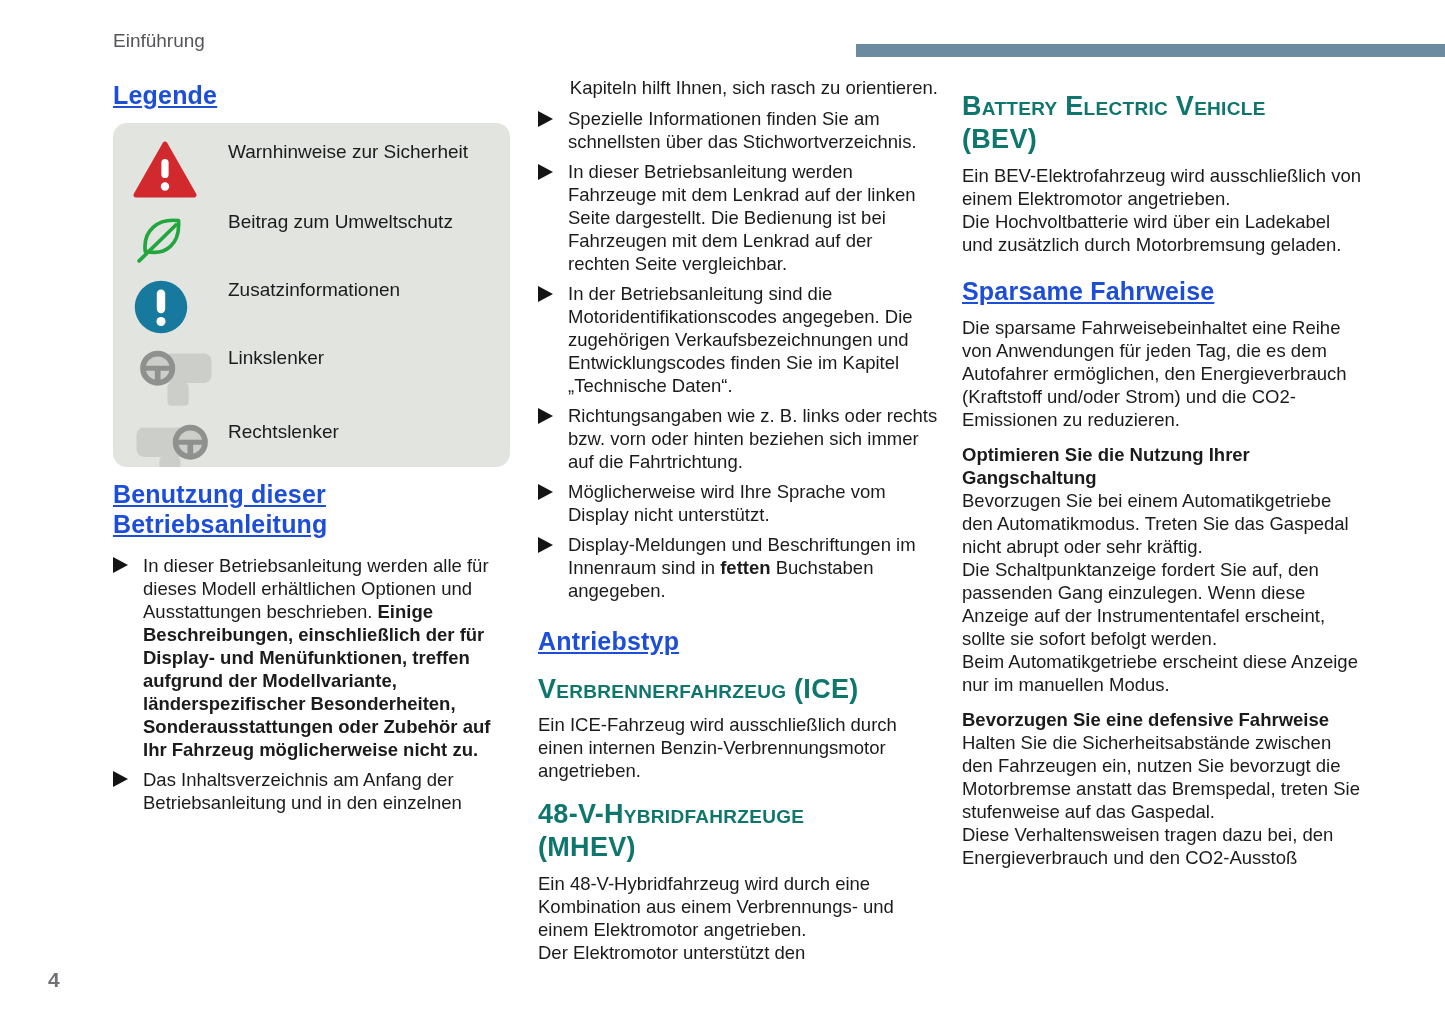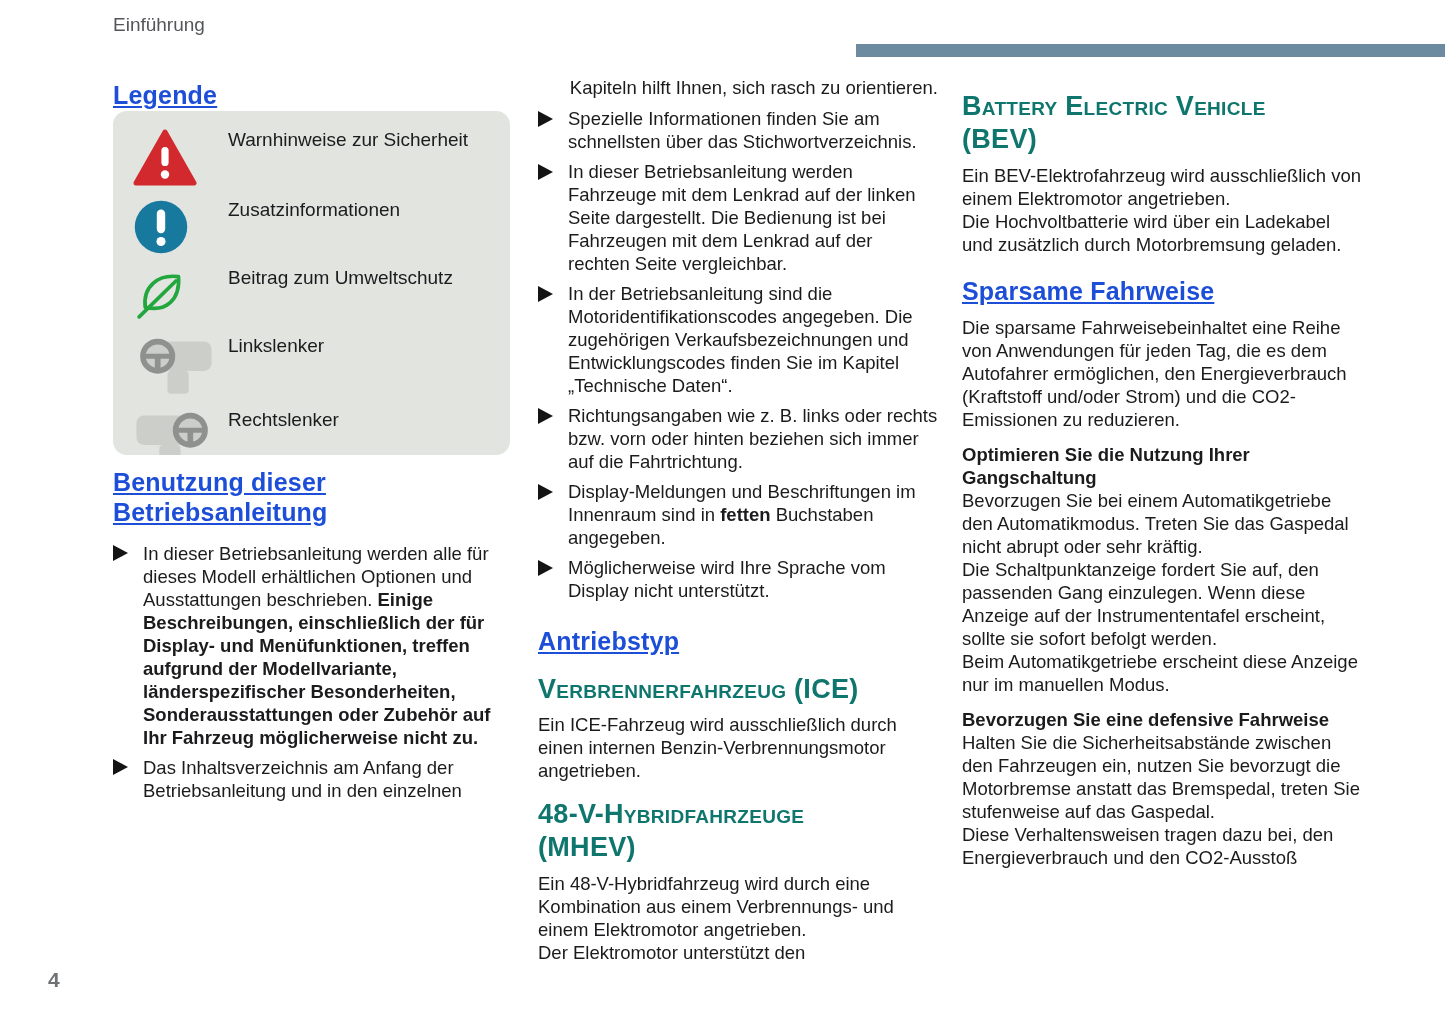--- a/index.html
+++ b/index.html
@@ -1,37 +1,37 @@
 <!DOCTYPE html>
 <html lang="de"><head>
 <meta charset="utf-8">
 <style>
   html,body{margin:0;padding:0;}
   body{
     width:1445px;height:1018px;position:relative;background:#ffffff;
     font-family:"Liberation Sans","DejaVu Sans",sans-serif;
     color:#1b1b1d;overflow:hidden;
   }
-  .page-header{position:absolute;left:113px;top:14px;font-size:19px;color:#55565a;}
+  .page-header{position:absolute;left:113px;top:30px;font-size:19px;color:#55565a;}
   .accent-bar{position:absolute;left:856px;top:44px;width:589px;height:13px;}
   .page-number{position:absolute;left:48px;top:968px;font-size:21px;font-weight:700;color:#6f7174;}
 
   .col{position:absolute;top:76px;}
   #col1{left:113px;width:397px;top:80px;}
   #col2{left:538px;width:400px;}
   #col3{left:962px;width:400px;}
 
   .gray-h1{margin:0;font-size:25px;line-height:1.22;font-weight:600;color:#1d4ed8;letter-spacing:.2px;text-decoration:underline;}
   .usage-title{margin-top:12px;margin-bottom:14px;}
   .drivetrain-title{margin-top:24px;margin-bottom:10px;}
   .eco-title{margin-top:20px;margin-bottom:10px;}
 
   
   .legend-panel{
-    box-sizing:border-box;margin-top:0;width:397px;height:344px;
+    box-sizing:border-box;margin-top:12px;width:397px;height:344px;
     background:#e2e4e0;border-radius:14px;padding:18px 16px 12px 20px;overflow:hidden;
   }
   .legend-row{display:flex;align-items:flex-start;margin-bottom:12px;}
   .legend-row:last-child{margin-bottom:0;text-align:center;}
   .legend-icon{flex:0 0 95px;display:flex;justify-content:flex-start;align-items:flex-start;}
   .legend-label{font-size:19px;line-height:24px;margin-top:-1px;}
 
   
   .para{font-size:18.5px;line-height:23px;}
   .para .line{display:block;}
@@ -69,36 +69,36 @@
             <svg width="64" height="58" viewBox="0 0 64 58">
               <path d="M32 3 L61 54 H3 Z" fill="#d2292e" stroke="#d2292e" stroke-width="5" stroke-linejoin="round"></path>
               <rect x="28.4" y="18" width="7.2" height="19" rx="3.6" fill="#fff"></rect>
               <circle cx="32" cy="45.5" r="4.2" fill="#fff"></circle>
             </svg>
           </span>
           <div class="legend-label">Warnhinweise zur Sicherheit</div>
         </div>
         <div class="legend-row">
           <span class="legend-icon">
+            <svg width="56" height="56" viewBox="0 0 64 64" fill="none">
+              <path d="M52 11 C29 8 11 22 14 46 C38 52 54 37 52 11 Z" stroke="#22a63e" stroke-width="4.2" stroke-linejoin="round"></path>
+              <path d="M7 57 L49 16" stroke="#22a63e" stroke-width="4.2" stroke-linecap="round"></path>
+            </svg>
+          </span>
+          <div class="legend-label">Beitrag zum Umweltschutz</div>
+        </div>
+        <div class="legend-row">
+          <span class="legend-icon">
             <svg width="56" height="56" viewBox="0 0 64 64">
               <circle cx="32" cy="32" r="30" fill="#17799e"></circle>
               <rect x="27.2" y="12" width="9.6" height="27" rx="4.8" fill="#fff"></rect>
               <circle cx="32" cy="48.5" r="5.2" fill="#fff"></circle>
             </svg>
           </span>
           <div class="legend-label">Zusatzinformationen</div>
-        </div>
-        <div class="legend-row">
-          <span class="legend-icon">
-            <svg width="56" height="56" viewBox="0 0 64 64" fill="none">
-              <path d="M52 11 C29 8 11 22 14 46 C38 52 54 37 52 11 Z" stroke="#22a63e" stroke-width="4.2" stroke-linejoin="round"></path>
-              <path d="M7 57 L49 16" stroke="#22a63e" stroke-width="4.2" stroke-linecap="round"></path>
-            </svg>
-          </span>
-          <div class="legend-label">Beitrag zum Umweltschutz</div>
         </div>
         <div class="legend-row">
           <span class="legend-icon">
             <svg width="82" height="62" viewBox="0 0 100 76">
               <rect x="16" y="8" width="80" height="36" rx="9" fill="#cbcec9"></rect>
               <rect x="42" y="44" width="26" height="28" rx="5" fill="#cbcec9"></rect>
               <circle cx="30" cy="26" r="18" fill="none" stroke="#8e918e" stroke-width="7"></circle>
               <path d="M13 26 H47" stroke="#8e918e" stroke-width="6"></path>
               <path d="M30 28 L30 43" stroke="#8e918e" stroke-width="7"></path>
             </svg>
@@ -146,22 +146,22 @@
     </div>
 </div>
 
 <div class="col" id="col2">
   <div class="indent-block">Kapiteln hilft Ihnen, sich rasch zu orientieren.</div>
   <div id="col2-bullets">
       <div class="bullet"><span class="bullet-marker"></span><span><span>Spezielle Informationen finden Sie am schnellsten über das Stichwortverzeichnis.</span></span></div>
       <div class="bullet"><span class="bullet-marker"></span><span><span>In dieser Betriebsanleitung werden Fahrzeuge mit dem Lenkrad auf der linken Seite dargestellt. Die Bedienung ist bei Fahrzeugen mit dem Lenkrad auf der rechten Seite vergleichbar.</span></span></div>
       <div class="bullet"><span class="bullet-marker"></span><span><span>In der Betriebsanleitung sind die Motoridentifikationscodes angegeben. Die zugehörigen Verkaufsbezeichnungen und Entwicklungscodes finden Sie im Kapitel „Technische Daten“.</span></span></div>
       <div class="bullet"><span class="bullet-marker"></span><span><span>Richtungsangaben wie z. B. links oder rechts bzw. vorn oder hinten beziehen sich immer auf die Fahrtrichtung.</span></span></div>
+      <div class="bullet"><span class="bullet-marker"></span><span><span>Möglicherweise wird Ihre Sprache vom Display nicht unterstützt.</span></span></div>
       <div class="bullet"><span class="bullet-marker"></span><span><span>Display-Meldungen und Beschriftungen im Innenraum sind in </span><b>fetten</b><span> Buchstaben angegeben.</span></span></div>
-      <div class="bullet"><span class="bullet-marker"></span><span><span>Möglicherweise wird Ihre Sprache vom Display nicht unterstützt.</span></span></div>
     </div>
   <h1 class="gray-h1 drivetrain-title">Antriebstyp</h1>
   <div id="drivetrain-sections">
       <div class="drv-section">
         <h2 class="sc-heading">Verbrennerfahrzeug (ICE)</h2>
         <div class="para">
           <span class="line">Ein ICE-Fahrzeug wird ausschließlich durch einen internen Benzin-Verbrennungsmotor angetrieben.</span>
         </div>
       </div>
       <div class="drv-section">

